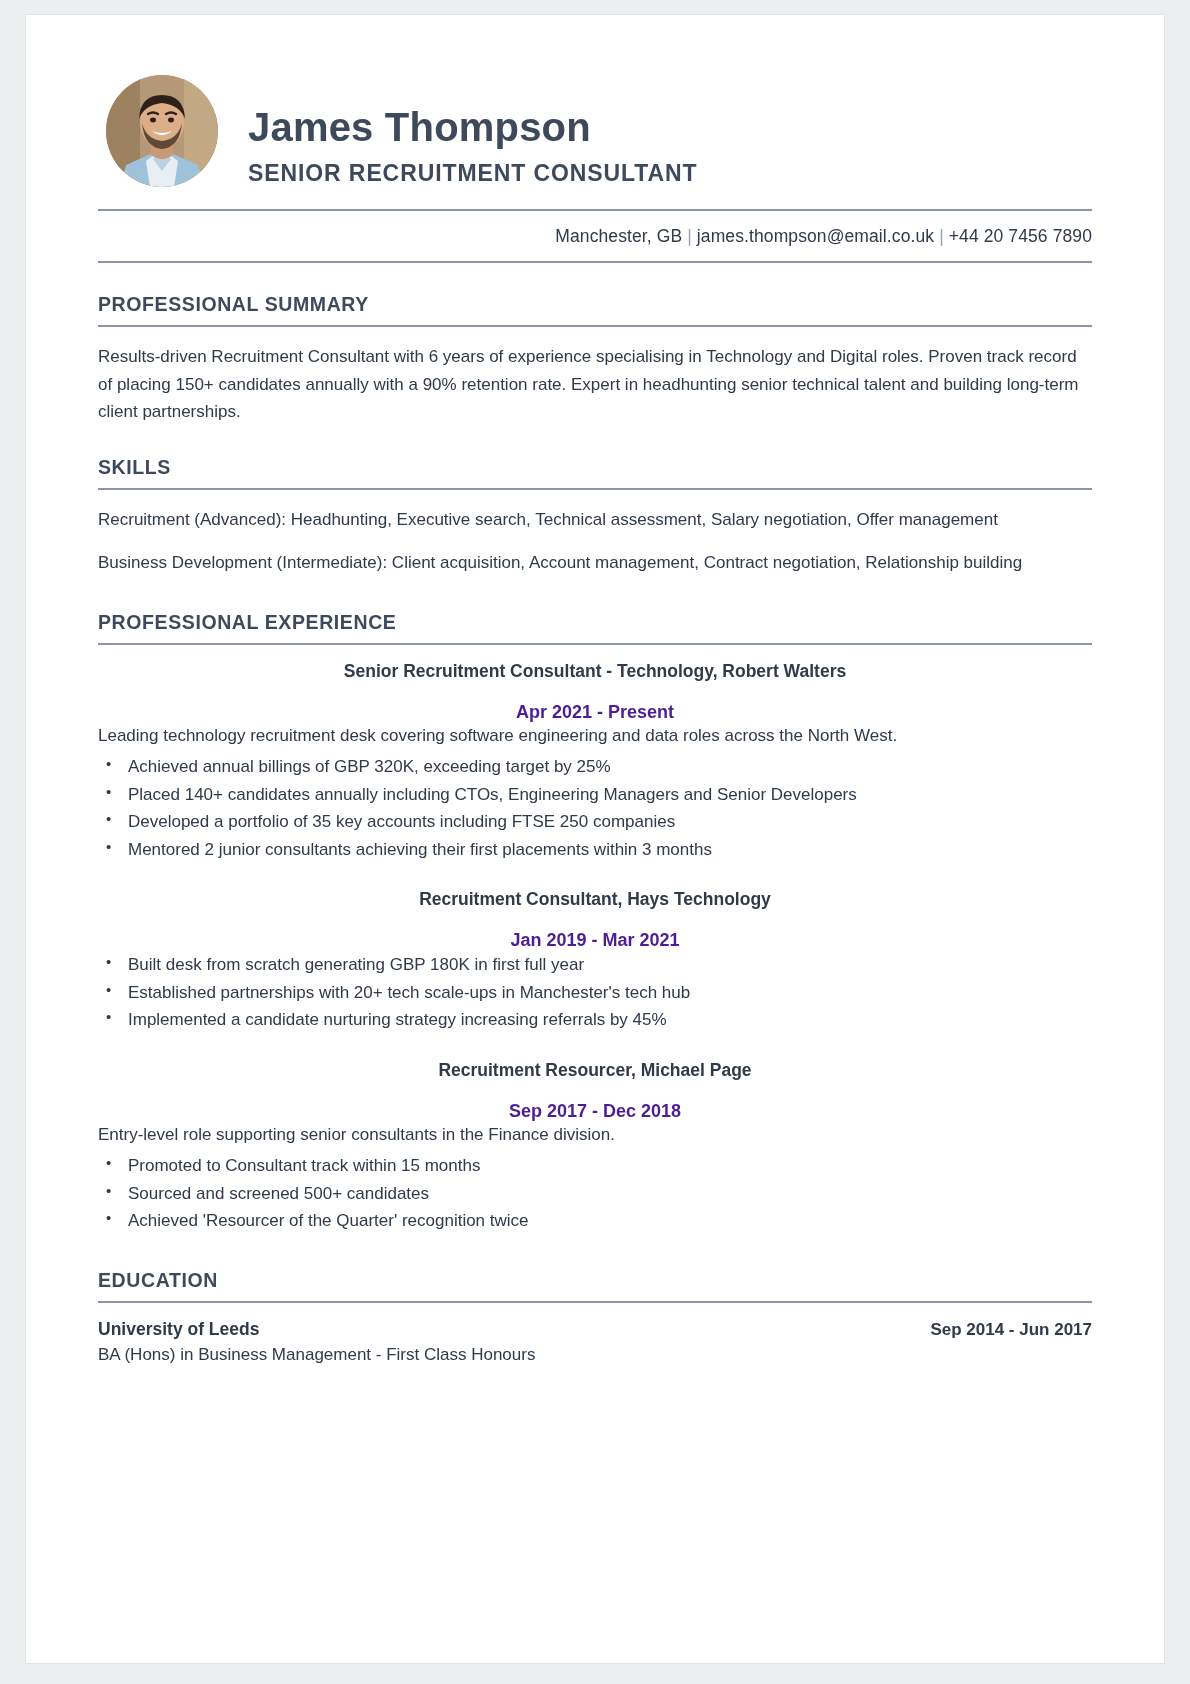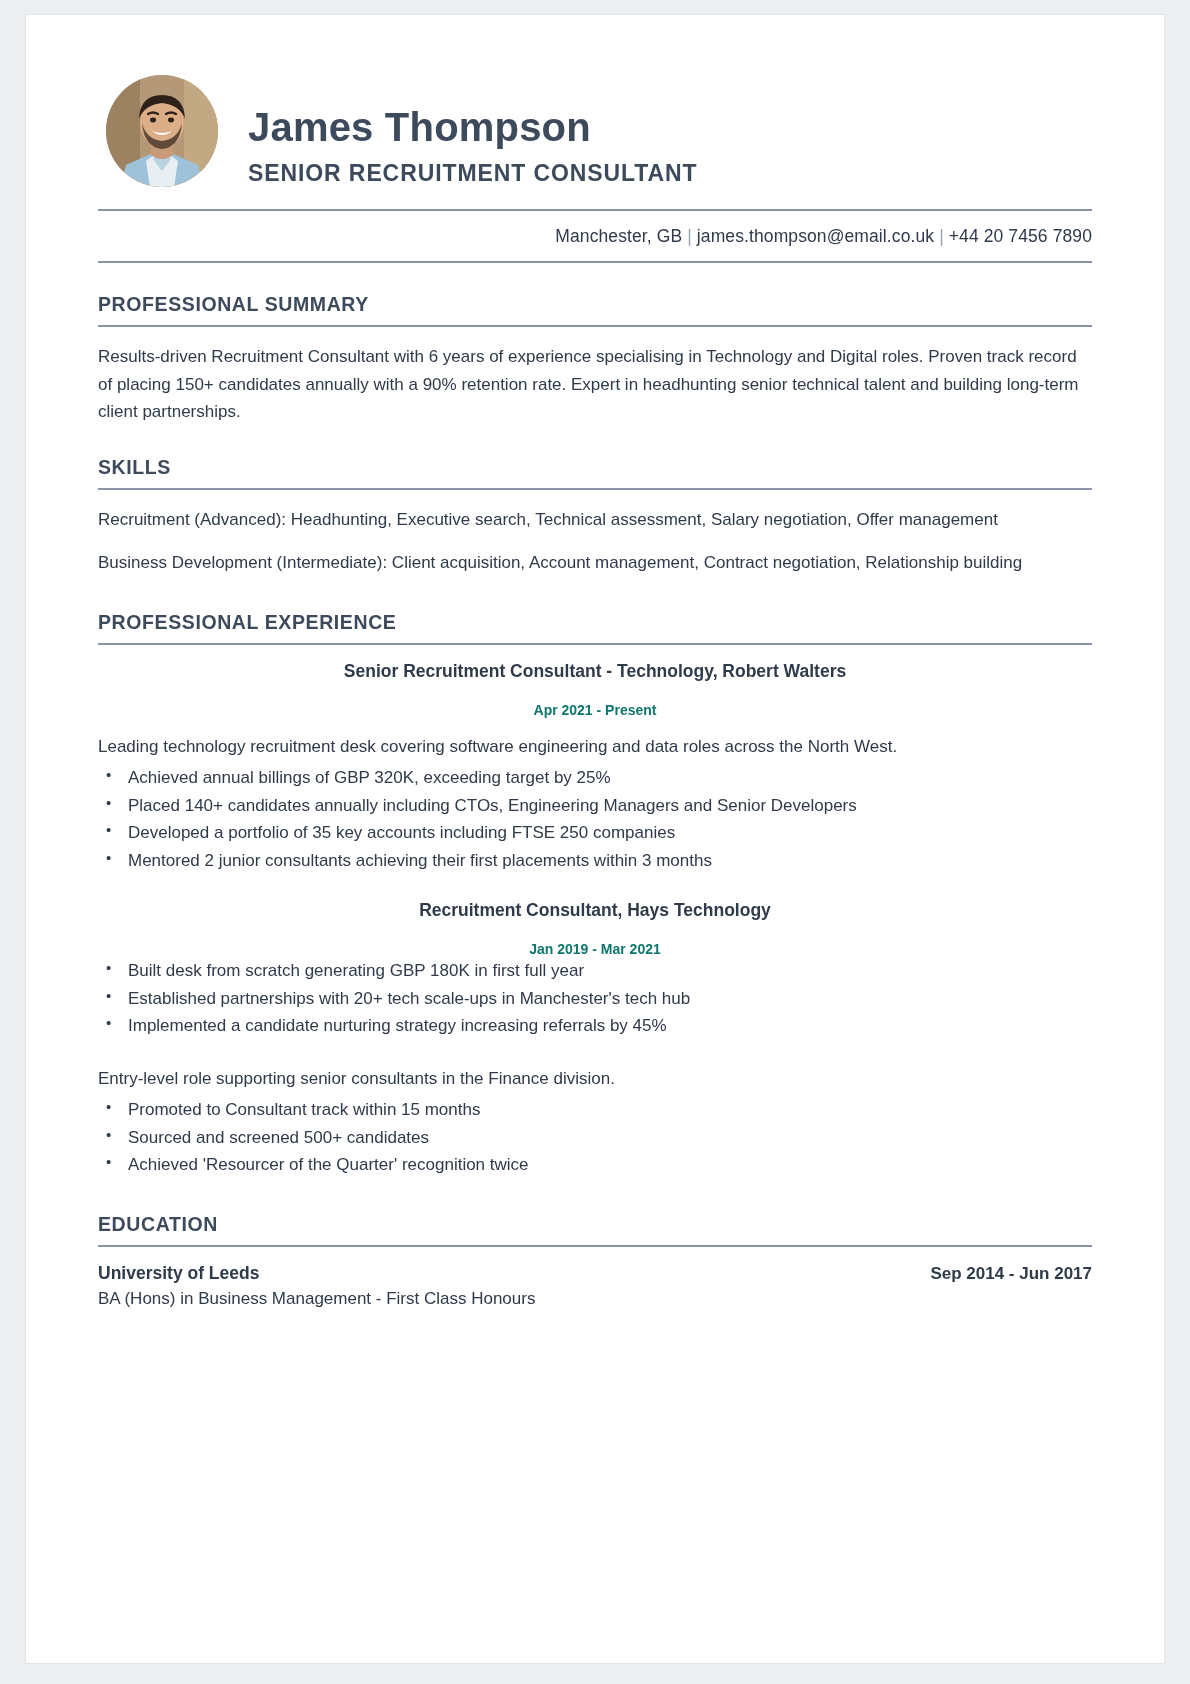--- a/index.html
+++ b/index.html
@@ -107,30 +107,30 @@
     align-items: center;
     gap: 20px;
     flex-direction: column;
   }
   .job-role {
     font-size: 17.5px;
     font-weight: bold;
     color: #2f3a4a;
   }
   .job-dates {
-    font-size: 14px;
-    font-weight: bold;
-    color: #0f766e;
+    font-size: 18px;
+    font-weight: bold;
+    color: #4c1d95;
     white-space: nowrap;
   }
   .job-summary {
     font-size: 17px;
     color: #2f3a4a;
     line-height: 1.55;
-    margin: 16px 0 4px 0;
+    margin: 0 0 4px 0;
   }
   ul.bullets {
     list-style: none;
     margin: 0;
     padding: 0;
   }
   ul.bullets li {
     font-size: 17px;
     color: #2f3a4a;
     line-height: 1.62;
@@ -268,20 +268,24 @@
         <span class="job-dates">Jan 2019 - Mar 2021</span>
       </div>
       <ul class="bullets">
         <li>Built desk from scratch generating GBP 180K in first full year</li>
         <li>Established partnerships with 20+ tech scale-ups in Manchester's tech hub</li>
         <li>Implemented a candidate nurturing strategy increasing referrals by 45%</li>
       </ul>
     </div>
 
     <div class="job">
+      <div class="job-head">
+        <span class="job-role">Recruitment Resourcer, Michael Page</span>
+        <span class="job-dates">Sep 2017 - Dec 2018</span>
+      </div>
       <div class="job-summary">Entry-level role supporting senior consultants in the Finance division.</div>
       <ul class="bullets">
         <li>Promoted to Consultant track within 15 months</li>
         <li>Sourced and screened 500+ candidates</li>
         <li>Achieved 'Resourcer of the Quarter' recognition twice</li>
       </ul>
     </div>
   </div>
 
   <div class="section exp-gap">

